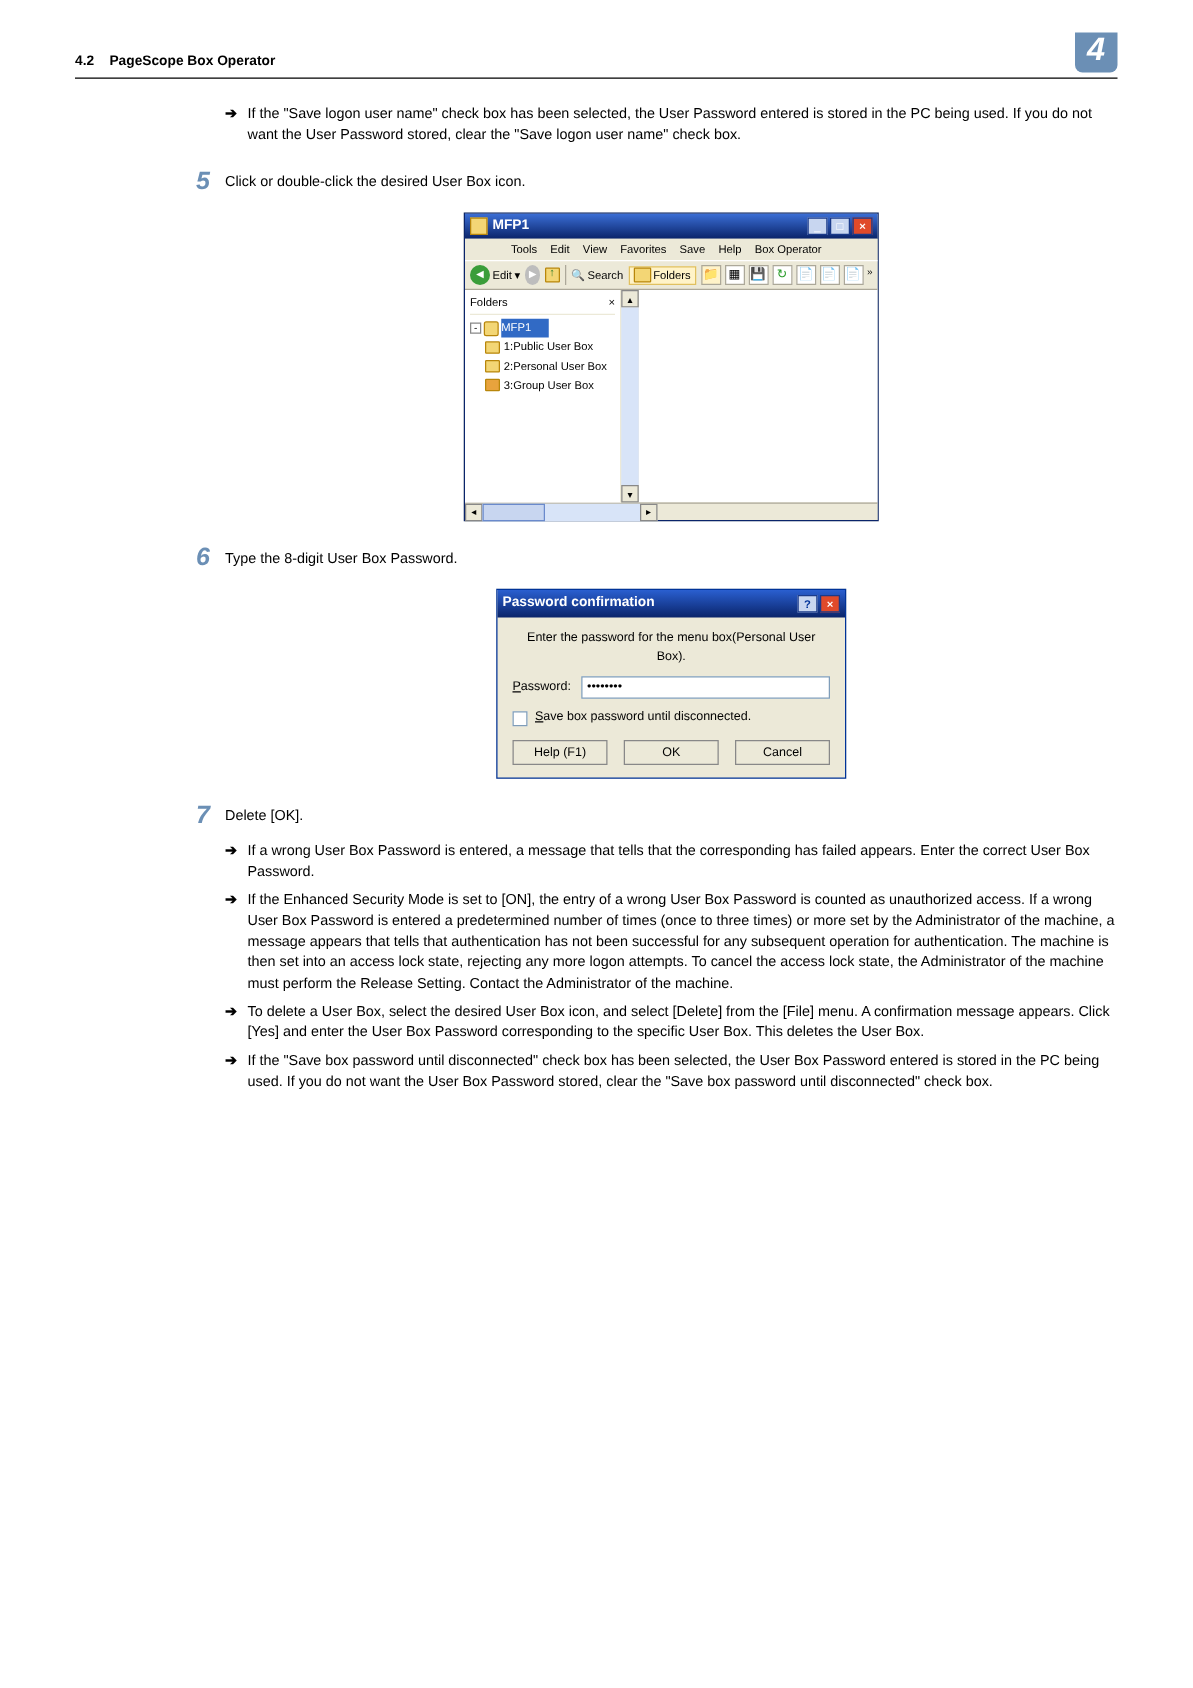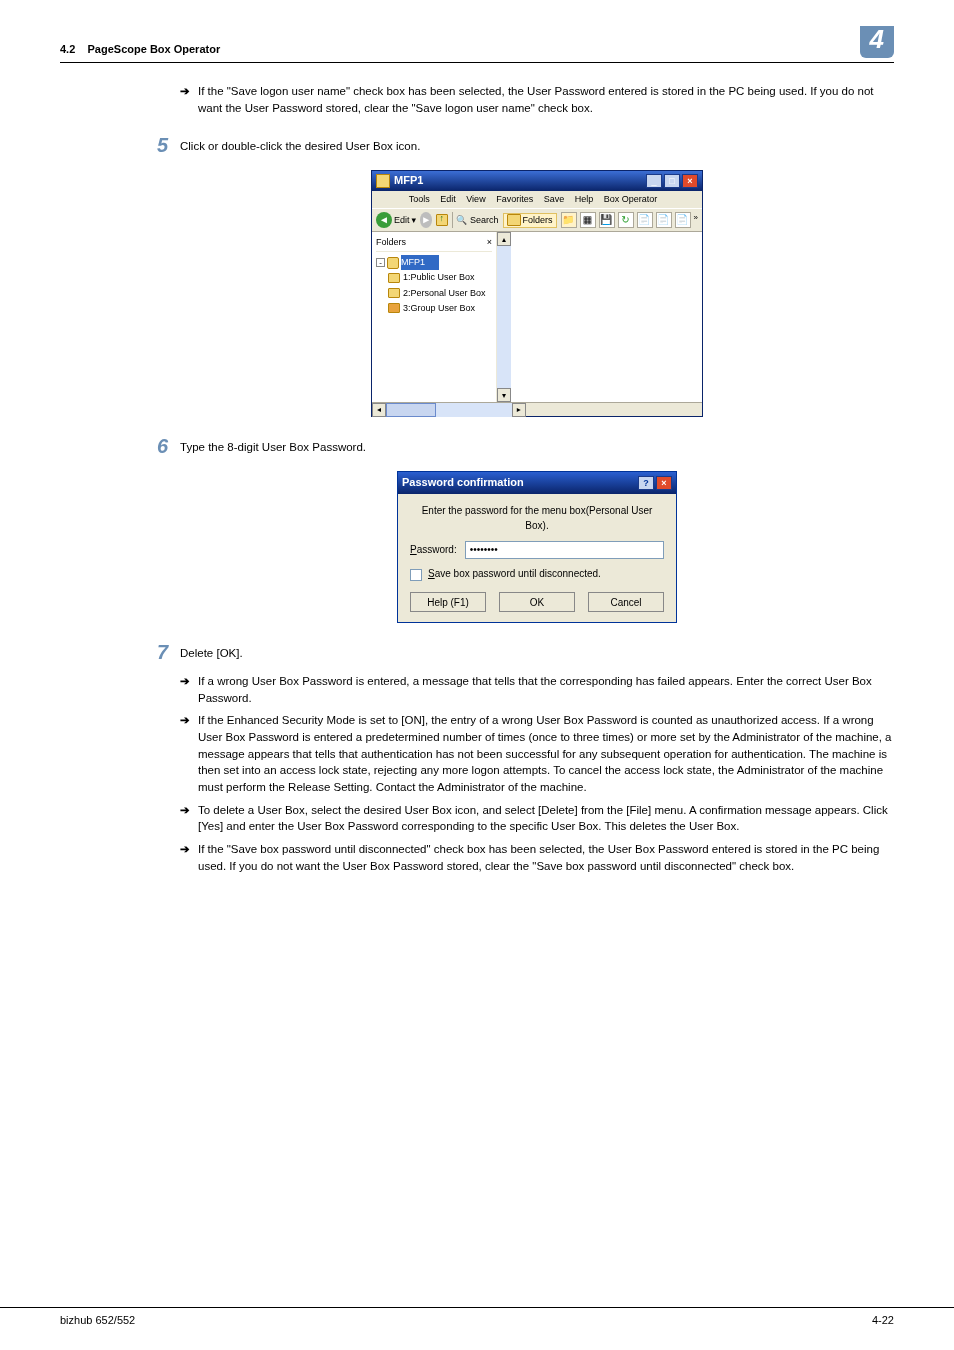--- a/index.html
+++ b/index.html
@@ -261,18 +261,14 @@
     <div class="arrow">➔</div>
     <div class="arrow-txt">To delete a User Box, select the desired User Box icon, and select [Delete] from the [File] menu. A confirmation message appears. Click [Yes] and enter the User Box Password corresponding to the specific User Box. This deletes the User Box.</div>
   </div>
   <div class="arrow-li">
     <div class="arrow">➔</div>
     <div class="arrow-txt">If the "Save box password until disconnected" check box has been selected, the User Box Password entered is stored in the PC being used. If you do not want the User Box Password stored, clear the "Save box password until disconnected" check box.</div>
   </div>
 
 </div>
 
-<div class="footer">
-  <span>bizhub 652/552</span>
-  <span style="margin-left:auto;">4-22</span>
+
 </div>
 
-</div>
-
 </body></html>

